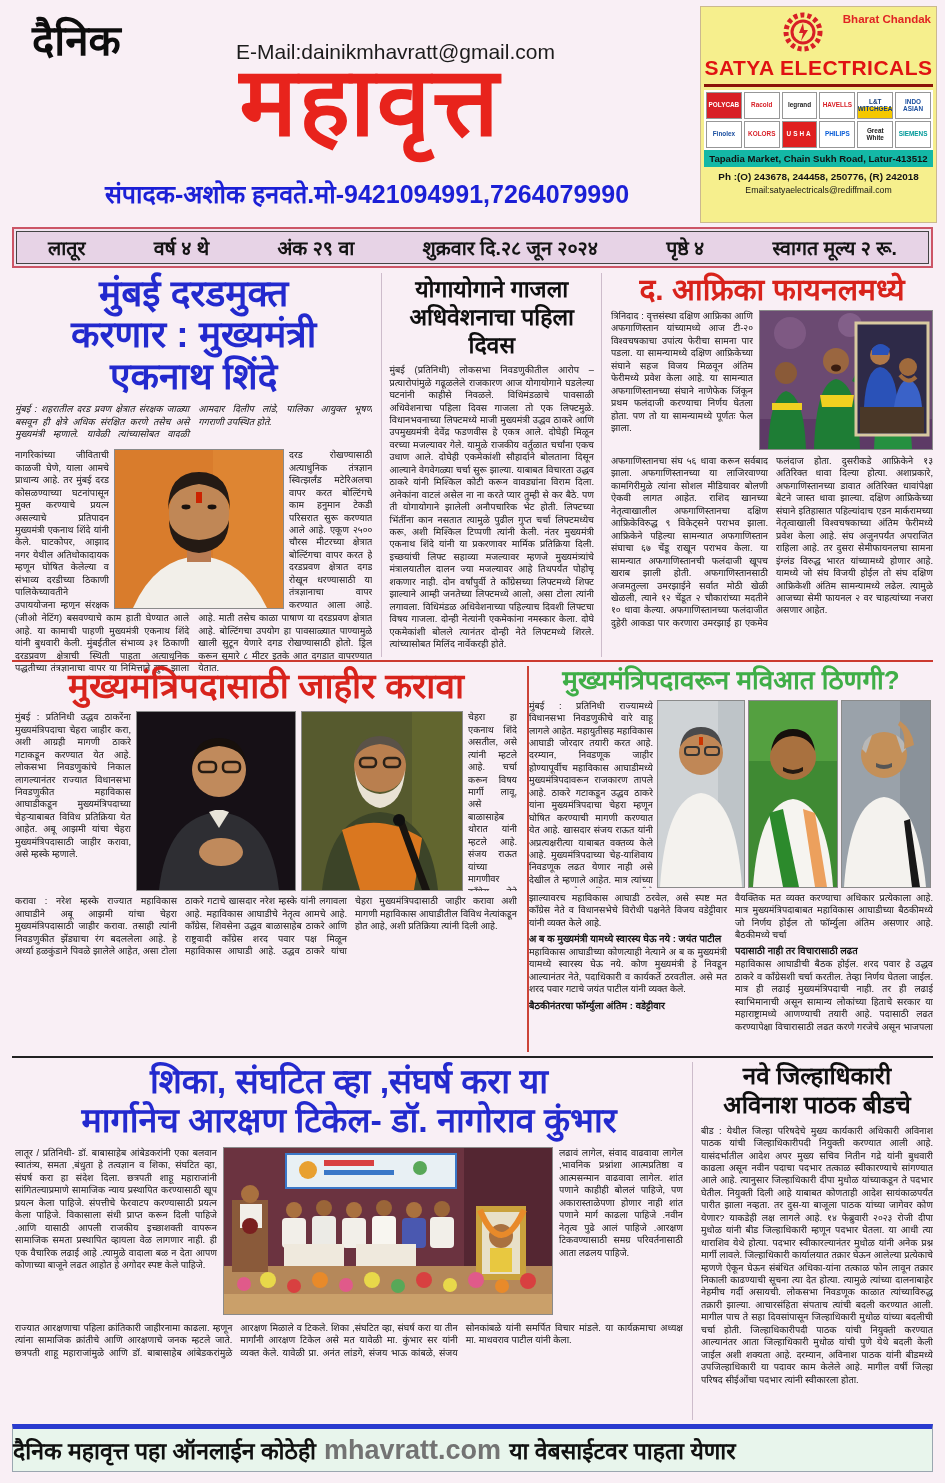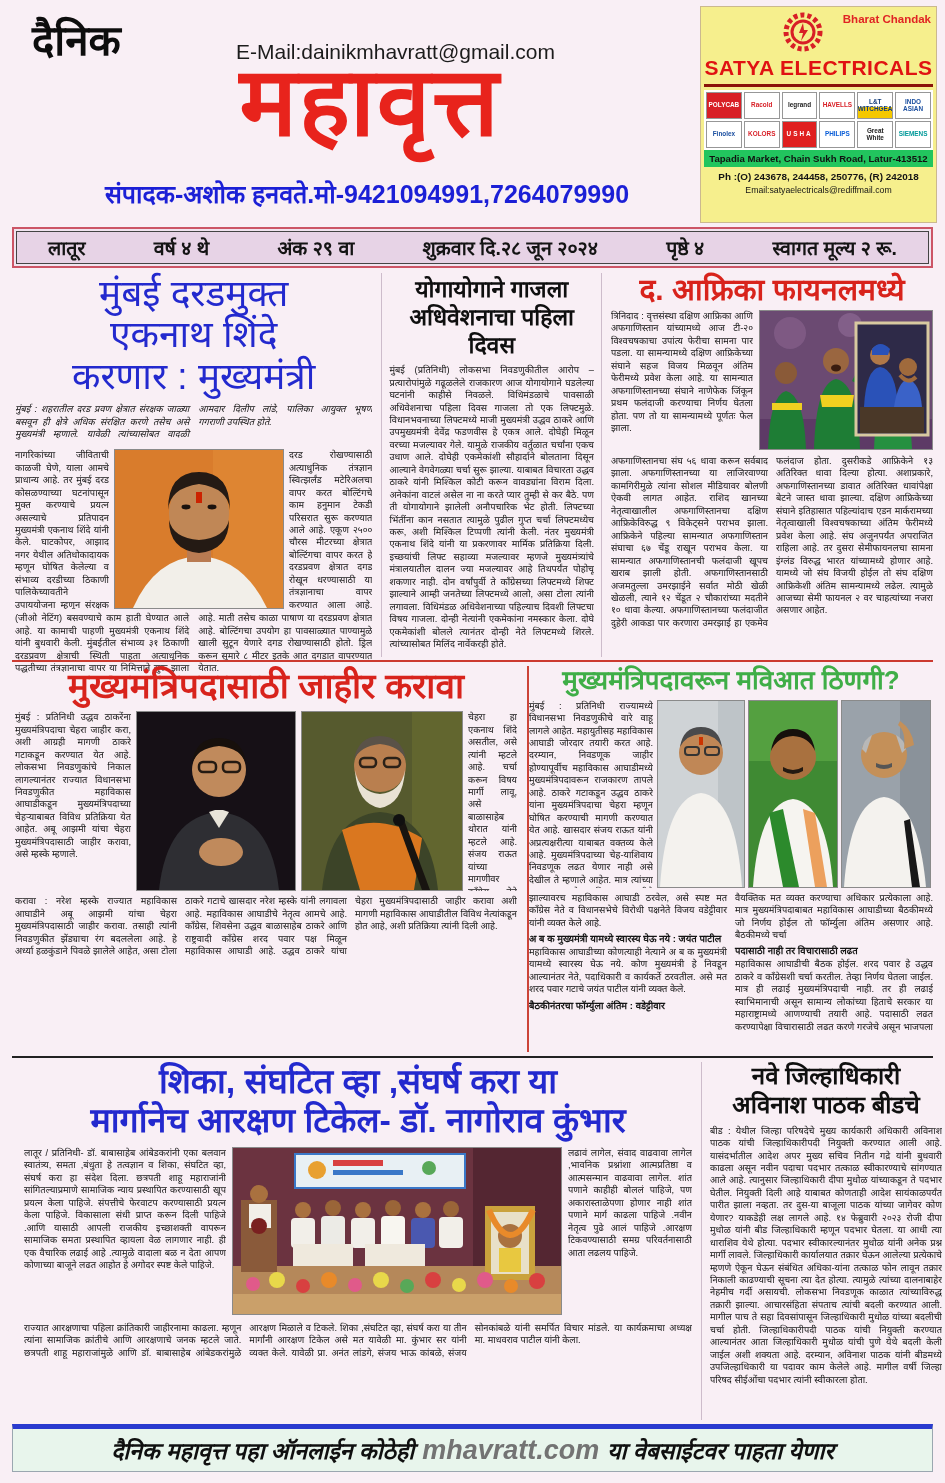--- a/index.html
+++ b/index.html
@@ -26,41 +26,41 @@
       justify-content:center;font-size:6.4px;font-weight:bold;text-align:center;
       overflow:hidden;background:#fff;line-height:1;}
   .b-red{background:#d81f26;color:#fff;}
   .b-redtxt{color:#d81f26;}
   .b-blue{color:#1b4fa0;}
   .b-lt{background:linear-gradient(#fff 55%,#f5c800 55%);color:#123c7a;}
   .b-usha{background:#e02020;color:#fff;letter-spacing:2px;}
   .b-philips{color:#0b5ed7;}
   .b-siemens{color:#009999;}
   .b-dark{color:#222;}
-  .ad-address{position:absolute;left:3px;right:3px;top:143px;background:#22c55e;font-size:9.6px;
+  .ad-address{position:absolute;left:3px;right:3px;top:143px;background:#14b8a6;font-size:9.6px;
       font-weight:bold;text-align:center;padding:3px 0;color:#111;}
   .ad-phone{position:absolute;left:0;right:0;top:164px;font-size:9.9px;font-weight:bold;text-align:center;}
   .ad-mail{position:absolute;left:0;right:0;top:178px;font-size:8.7px;text-align:center;}
   
   .dateline{position:absolute;left:12px;top:227px;width:921px;height:41px;background:#e7d3e6;
       border:2px solid #cc5566;box-sizing:border-box;box-shadow:inset 0 0 0 2px #f0e4ef,inset 0 0 0 3px #444;
       display:flex;align-items:center;justify-content:space-between;padding:0 34px;
       font-weight:bold;font-size:19.5px;color:#141414;}
   
   .body-txt{font-size:9.3px;line-height:1.34;text-align:justify;color:#151515;}
   .subhead{font-size:9.6px;font-weight:bold;margin:3px 0 1px;text-align:left;}
   .photo{border:1px solid #8a8a8a;box-sizing:border-box;flex:none;}
   .rule-red{position:absolute;left:12px;top:660px;width:921px;height:2px;background:#cc3a30;}
   .rule-black{position:absolute;left:12px;top:1056px;width:921px;height:2px;background:#222;}
   
   .top-sec{position:absolute;left:15px;top:273px;width:918px;height:384px;display:flex;gap:9px;}
   .tcol1{width:372px;}
   .tcol2{width:213px;border-left:1px solid #cdbccb;border-right:1px solid #cdbccb;padding:0 7px;}
   .tcol3{flex:1;}
-  .h-lead{color:#2329ce;font-weight:normal;text-align:center;font-size:37px;line-height:1.12;}
+  .h-lead{color:#2329ce;font-weight:bold;text-align:center;font-size:37px;line-height:1.12;}
   .lead-top{margin-top:6px;column-count:2;column-gap:9px;height:44px;overflow:hidden;font-style:italic;}
   .lead-mid{display:flex;gap:5px;margin-top:2px;height:160px;overflow:hidden;}
   .lead-mid-left{width:94px;overflow:hidden;}
   .lead-mid-right{flex:1;overflow:hidden;}
   .lead-bottom{margin-top:3px;column-count:2;column-gap:9px;height:94px;overflow:hidden;}
   .h-session{color:#0f0f0f;font-weight:bold;text-align:center;font-size:23px;line-height:1.22;margin-top:2px;}
   .session-body{margin-top:5px;height:312px;overflow:hidden;}
   .h-cricket{color:#d8231c;font-weight:bold;text-align:center;font-size:30px;line-height:1.1;}
   .cricket-row{display:flex;gap:6px;margin-top:4px;height:140px;overflow:hidden;}
   .cricket-intro{width:142px;overflow:hidden;}
@@ -73,34 +73,34 @@
   .mface-row{display:flex;gap:5px;margin-top:5px;height:180px;overflow:hidden;}
   .mface-left{width:116px;overflow:hidden;}
   .mface-right{flex:1;overflow:hidden;}
   .mface-bottom{margin-top:4px;column-count:3;column-gap:8px;height:110px;overflow:hidden;}
   .h-mspark{color:#3fae47;font-size:26px;font-weight:bold;text-align:center;line-height:1.1;}
   .mspark-row{display:flex;gap:4px;margin-top:5px;height:188px;overflow:hidden;}
   .mspark-left{width:124px;overflow:hidden;}
   .mspark-photos{flex:1;display:flex;gap:3px;}
   .mspark-bottom{margin-top:4px;column-count:2;column-gap:8px;height:146px;overflow:hidden;}
   
-  .bot-sec{position:absolute;left:24px;top:1062px;width:918px;height:358px;display:flex;gap:9px;}
+  .bot-sec{position:absolute;left:15px;top:1062px;width:918px;height:358px;display:flex;gap:9px;}
   .bcol1{width:668px;}
   .bcol2{flex:1;border-left:1px solid #cdbccb;padding-left:8px;}
   .h-res{color:#2329ce;font-size:34px;font-weight:bold;text-align:center;line-height:1.16;}
   .res-row{display:flex;gap:6px;margin-top:6px;height:168px;overflow:hidden;}
   .res-left{width:202px;overflow:hidden;}
   .res-right{flex:1;overflow:hidden;}
   .res-bottom{margin-top:7px;column-count:3;column-gap:8px;height:92px;overflow:hidden;}
   .h-coll{color:#0f0f0f;font-size:24px;font-weight:bold;text-align:center;line-height:1.2;}
   .coll-body{margin-top:5px;height:290px;overflow:hidden;}
   
   .footer{position:absolute;left:12px;top:1424px;width:921px;height:48px;background:#e8f5ec;
       border:1px solid #9aa7b0;border-top:5px solid #2a3bcf;box-sizing:border-box;display:flex;
-      align-items:center;justify-content:center;font-size:23px;font-weight:bold;color:#101010;font-style:italic;}
+      align-items:center;justify-content:flex-start;font-size:23px;font-weight:bold;color:#101010;}
   .footer-url{color:#737373;font-size:27px;margin:0 8px;font-weight:bold;}
 </style>
 </head>
 <body>
 
 <div class="page">
 
   <div class="daily">दैनिक</div>
   <div class="hdr-email">E-Mail:dainikmhavratt@gmail.com</div>
   <div class="mast-title">महावृत्त</div>
@@ -147,22 +147,22 @@
     <span>शुक्रवार दि.२८ जून २०२४</span>
     <span>पृष्ठे ४</span>
     <span>स्वागत मूल्य २ रू.</span>
   </div>
 
   <div class="top-sec">
 
     <div class="tcol1">
       <div class="h-lead">
         <div>मुंबई दरडमुक्त</div>
+        <div>करणार : मुख्यमंत्री</div>
         <div>एकनाथ शिंदे</div>
-        <div>करणार : मुख्यमंत्री</div>
       </div>
       <div class="lead-top body-txt">मुंबई : शहरातील दरड प्रवण क्षेत्रात संरक्षक जाळ्या बसवून ही क्षेत्रे अधिक संरक्षित करणे तसेच असे मुख्यमंत्री म्हणाले. यावेळी त्यांच्यासोबत वादळी आमदार दिलीप लांडे, पालिका आयुक्त भूषण गगराणी उपस्थित होते.</div>
       <div class="lead-mid">
         <div class="lead-mid-left body-txt">नागरिकांच्या जीविताची काळजी घेणे, याला आमचे प्राधान्य आहे. तर मुंबई दरड कोसळण्याच्या घटनांपासून मुक्त करण्याचे प्रयत्न असल्याचे प्रतिपादन मुख्यमंत्री एकनाथ शिंदे यांनी केले. घाटकोपर, आझाद नगर येथील अतिधोकादायक म्हणून घोषित केलेल्या व संभाव्य दरडीच्या ठिकाणी पालिकेच्यावतीने उपाययोजना म्हणून संरक्षक जाळी</div>
         <span class="photo">
           <svg width="168" height="158" viewBox="0 0 168 158">
             <rect width="168" height="158" fill="#d97c2c"></rect>
             <rect x="98" width="70" height="158" fill="#e28c38" opacity="0.55"></rect>
             <path d="M18 158 Q40 108 84 106 Q128 108 152 158 Z" fill="#f2efe9"></path>
             <rect x="72" y="90" width="24" height="22" fill="#b97b52"></rect>

